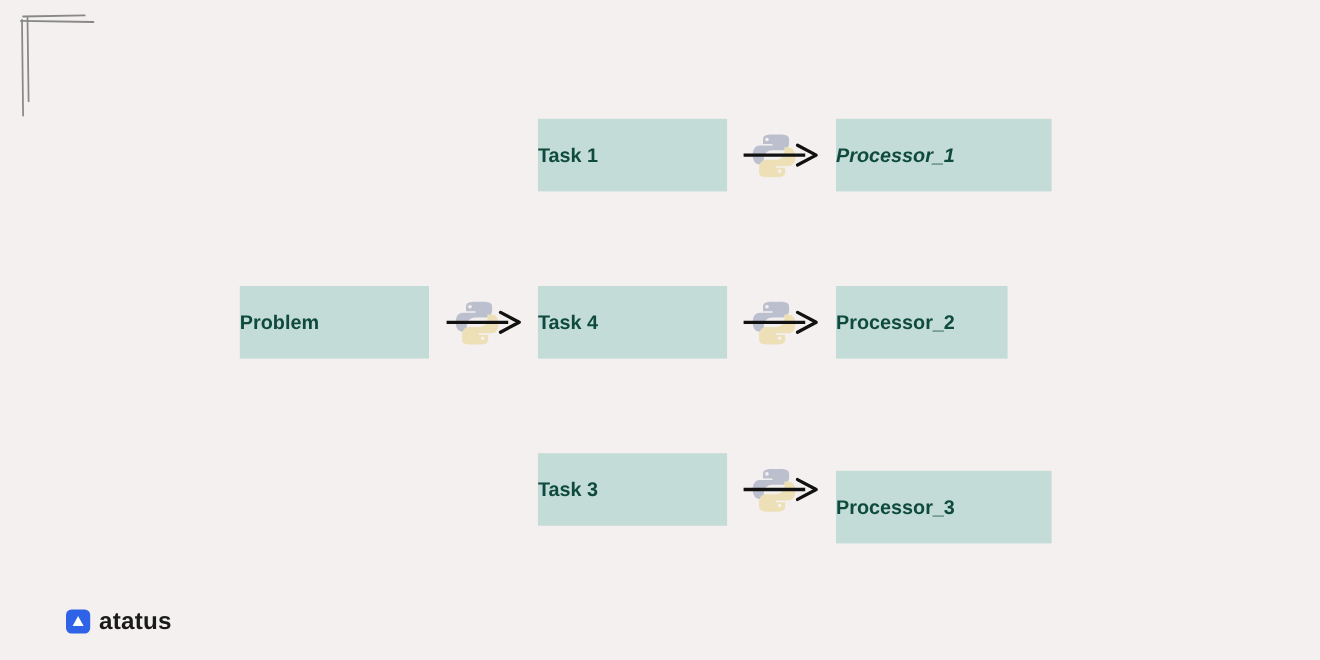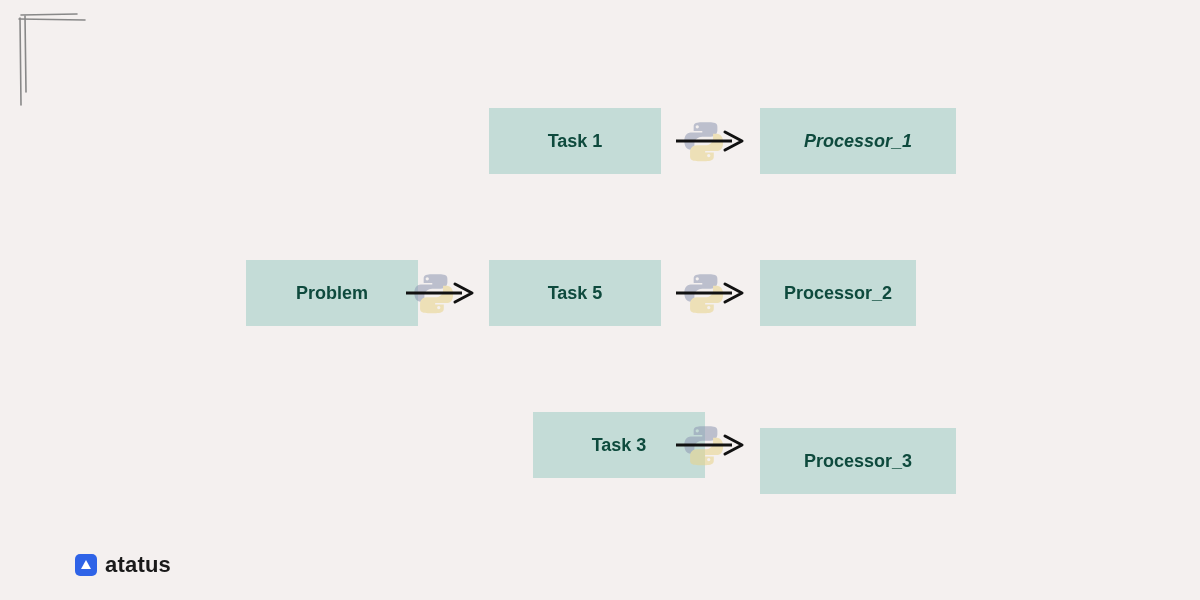--- a/index.html
+++ b/index.html
@@ -20,21 +20,21 @@
       top: 10px;
       left: 15px;
       width: 80px;
       height: 100px;
     }
     .box {
       position: absolute;
       background: #c4dcd7;
       display: flex;
       align-items: center;
-      justify-content: center;
+      justify-content: flex-start;
       font-weight: 700;
       font-size: 18px;
       color: #0e4a3d;
     }
     .arrow-group {
       position: absolute;
       display: flex;
       align-items: center;
       justify-content: center;
     }
@@ -44,21 +44,21 @@
       height: 46px;
       opacity: 0.55;
     }
     .arrow-svg {
       position: relative;
       z-index: 2;
     }
     .logo {
       position: absolute;
       bottom: 22px;
-      left: 75px;
+      left: 60px;
       display: flex;
       align-items: center;
       gap: 8px;
     }
     .logo-mark {
       width: 22px;
       height: 22px;
       background: #2e63e7;
       border-radius: 5px;
       display: flex;
@@ -79,21 +79,21 @@
   <svg width="80" height="100" viewBox="0 0 80 100">
     <g stroke="#888" stroke-width="1.6" fill="none" stroke-linecap="round">
       <path d="M6 5 L 62 4"></path>
       <path d="M4 9 L 70 10"></path>
       <path d="M5 8 L 6 95"></path>
       <path d="M10 6 L 11 82"></path>
     </g>
   </svg>
 </div>
 
-<div class="box" style="left:218px; top:260px; width:172px; height:66px;margin-left:28px;">
+<div class="box" style="left:218px; top:260px; width:172px; height:66px;">
   <span>Problem</span>
 </div>
 
 <div class="arrow-group" style="left:400px; top:270px; width:80px; height:46px;">
   <svg class="python-icon" viewBox="0 0 64 64" style="left:10px; top:0;">
     <path fill="#8f98b3" d="M30 6c-6 0-11 1-11 6v6h12v2H15c-6 0-9 5-9 12s3 12 9 12h5v-8c0-6 5-10 11-10h12c5 0 9-4 9-9V12c0-5-5-6-11-6H30zm-6 4a2.3 2.3 0 1 1 0 4.6 2.3 2.3 0 0 1 0-4.6z"></path>
     <path fill="#e9d38a" d="M46 20v8c0 6-5 10-11 10H23c-5 0-9 4-9 9v7c0 5 5 6 11 6h11c6 0 11-1 11-6v-6H35v-2h16c6 0 9-5 9-12s-3-12-9-12h-5zm-6 30a2.3 2.3 0 1 1 0 4.6 2.3 2.3 0 0 1 0-4.6z"></path>
   </svg>
   <svg class="arrow-svg" width="80" height="46" viewBox="0 0 80 46">
     <line x1="6" y1="23" x2="62" y2="23" stroke="#111" stroke-width="3"></line>
@@ -114,39 +114,39 @@
     <line x1="6" y1="23" x2="62" y2="23" stroke="#111" stroke-width="3"></line>
     <path d="M55 14 L72 23 L55 32" fill="none" stroke="#111" stroke-width="3" stroke-linejoin="round" stroke-linecap="round"></path>
   </svg>
 </div>
 
 <div class="box" style="left:760px; top:108px; width:196px; height:66px;font-style:italic;">
   <span>Processor_1</span>
 </div>
 
 <div class="box" style="left:489px; top:260px; width:172px; height:66px;">
-  <span>Task 5</span>
+  <span>Task 4</span>
 </div>
 
 <div class="arrow-group" style="left:670px; top:270px; width:80px; height:46px;">
   <svg class="python-icon" viewBox="0 0 64 64" style="left:10px; top:0;">
     <path fill="#8f98b3" d="M30 6c-6 0-11 1-11 6v6h12v2H15c-6 0-9 5-9 12s3 12 9 12h5v-8c0-6 5-10 11-10h12c5 0 9-4 9-9V12c0-5-5-6-11-6H30zm-6 4a2.3 2.3 0 1 1 0 4.6 2.3 2.3 0 0 1 0-4.6z"></path>
     <path fill="#e9d38a" d="M46 20v8c0 6-5 10-11 10H23c-5 0-9 4-9 9v7c0 5 5 6 11 6h11c6 0 11-1 11-6v-6H35v-2h16c6 0 9-5 9-12s-3-12-9-12h-5zm-6 30a2.3 2.3 0 1 1 0 4.6 2.3 2.3 0 0 1 0-4.6z"></path>
   </svg>
   <svg class="arrow-svg" width="80" height="46" viewBox="0 0 80 46">
     <line x1="6" y1="23" x2="62" y2="23" stroke="#111" stroke-width="3"></line>
     <path d="M55 14 L72 23 L55 32" fill="none" stroke="#111" stroke-width="3" stroke-linejoin="round" stroke-linecap="round"></path>
   </svg>
 </div>
 
 <div class="box" style="left:760px; top:260px; width:156px; height:66px;">
   <span>Processor_2</span>
 </div>
 
-<div class="box" style="left:489px; top:412px; width:172px; height:66px;margin-left:44px;">
+<div class="box" style="left:489px; top:412px; width:172px; height:66px;">
   <span>Task 3</span>
 </div>
 
 <div class="arrow-group" style="left:670px; top:422px; width:80px; height:46px;">
   <svg class="python-icon" viewBox="0 0 64 64" style="left:10px; top:0;">
     <path fill="#8f98b3" d="M30 6c-6 0-11 1-11 6v6h12v2H15c-6 0-9 5-9 12s3 12 9 12h5v-8c0-6 5-10 11-10h12c5 0 9-4 9-9V12c0-5-5-6-11-6H30zm-6 4a2.3 2.3 0 1 1 0 4.6 2.3 2.3 0 0 1 0-4.6z"></path>
     <path fill="#e9d38a" d="M46 20v8c0 6-5 10-11 10H23c-5 0-9 4-9 9v7c0 5 5 6 11 6h11c6 0 11-1 11-6v-6H35v-2h16c6 0 9-5 9-12s-3-12-9-12h-5zm-6 30a2.3 2.3 0 1 1 0 4.6 2.3 2.3 0 0 1 0-4.6z"></path>
   </svg>
   <svg class="arrow-svg" width="80" height="46" viewBox="0 0 80 46">
     <line x1="6" y1="23" x2="62" y2="23" stroke="#111" stroke-width="3"></line>

